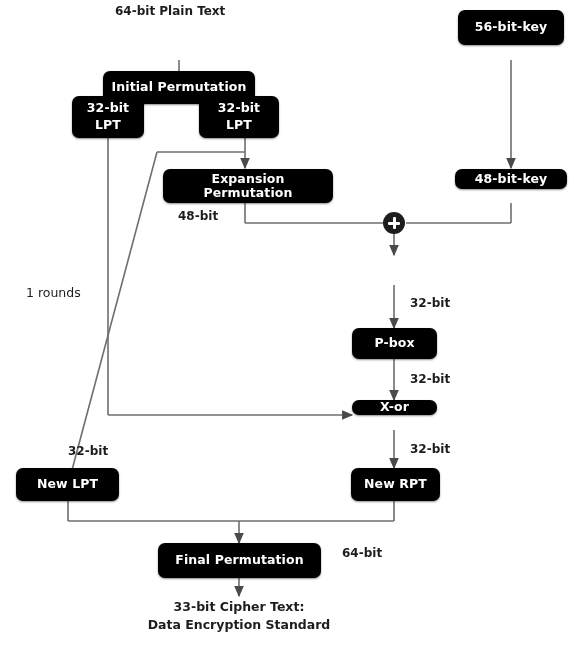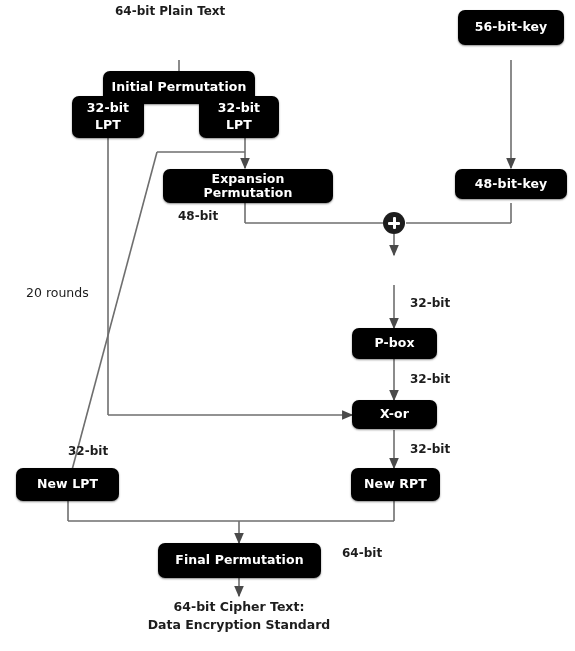--- a/index.html
+++ b/index.html
@@ -102,53 +102,53 @@
       <path d="M239,578 L239,596" marker-end="url(#arrow)"></path>
     </g>
   </svg>
 
   <div class="lbl" style="left:115px;top:4px;">64-bit Plain Text</div>
 
   <div class="lbl" style="left:178px;top:209px;">48-bit</div>
   <div class="lbl" style="left:410px;top:296px;">32-bit</div>
   <div class="lbl" style="left:410px;top:372px;">32-bit</div>
   <div class="lbl" style="left:410px;top:442px;">32-bit</div>
-  <div class="lbl rounds" style="left:26px;top:285px;">20 rounds</div>
+  <div class="lbl rounds" style="left:26px;top:285px;">1 rounds</div>
   <div class="lbl" style="left:68px;top:444px;">32-bit</div>
   <div class="lbl" style="left:342px;top:546px;">64-bit</div>
 
   <div class="lbl caption" style="left:139px;top:598px;width:200px;">
-    <div>64-bit Cipher Text:</div>
+    <div>33-bit Cipher Text:</div>
     <div>Data Encryption Standard</div>
   </div>
 
   <div class="node" style="left:103px;top:27px;width:152px;height:33px;margin-top:44px;">Initial Permutation</div>
 
   <div class="node two-line" style="left:72px;top:96px;width:72px;height:42px;">
     <span>32-bit</span>
     <span>LPT</span>
   </div>
 
   <div class="node two-line" style="left:199px;top:96px;width:80px;height:42px;">
     <span>32-bit</span>
     <span>LPT</span>
   </div>
 
   <div class="node" style="left:163px;top:169px;width:170px;height:34px;">Expansion Permutation</div>
 
   <div class="node" style="left:458px;top:10px;width:106px;height:35px;">56-bit-key</div>
 
-  <div class="node" style="left:455px;top:169px;width:112px;height:30px;">48-bit-key</div>
+  <div class="node" style="left:455px;top:169px;width:112px;height:20px;">48-bit-key</div>
 
   <div class="xor" style="left:383px;top:212px;"></div>
 
 
   <div class="node" style="left:352px;top:328px;width:85px;height:31px;">P-box</div>
 
-  <div class="node" style="left:352px;top:400px;width:85px;height:29px;">X-or</div>
+  <div class="node" style="left:352px;top:400px;width:85px;height:15px;">X-or</div>
 
   <div class="node" style="left:16px;top:468px;width:103px;height:33px;">New LPT</div>
 
   <div class="node" style="left:351px;top:468px;width:89px;height:33px;">New RPT</div>
 
   <div class="node" style="left:158px;top:543px;width:163px;height:35px;">Final Permutation</div>
 
 </div>
 
 </body></html>

